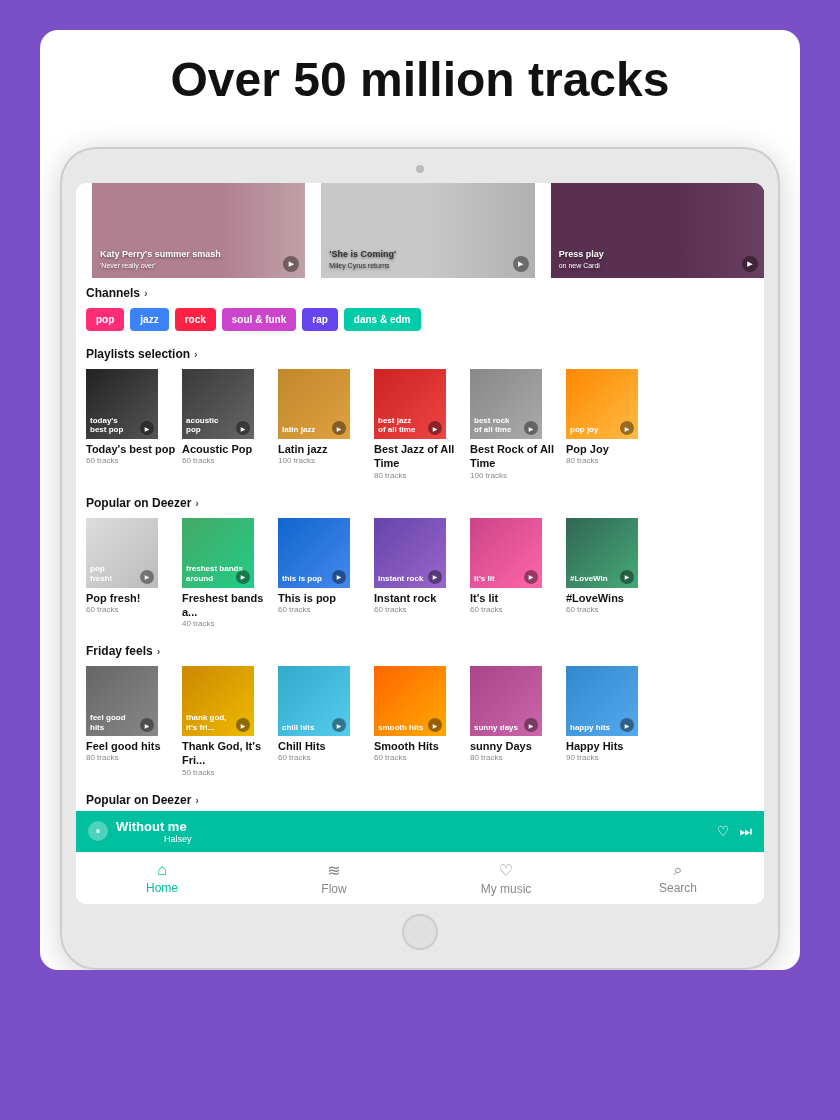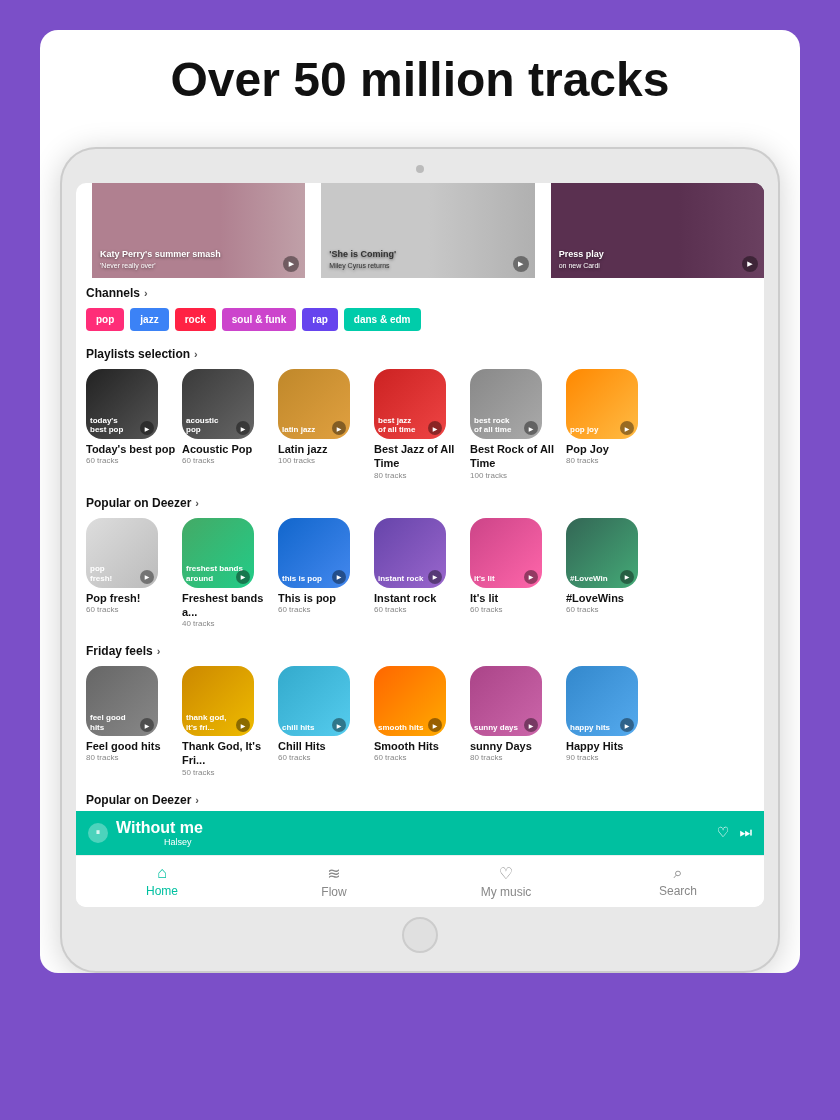--- a/index.html
+++ b/index.html
@@ -127,21 +127,21 @@
       padding: 4px 10px 8px;
       overflow: hidden;
     }
     .playlist-item {
       flex: 0 0 auto;
       width: 90px;
     }
     .playlist-thumb {
       width: 72px;
       height: 70px;
-      border-radius: 16px;
+      border-radius: 0;
       position: relative;
       overflow: hidden;
       margin-bottom: 3px;
     }
     .playlist-label {
       color: white;
       font-size: 8px;
       font-weight: 700;
       position: absolute;
       bottom: 4px;
@@ -208,21 +208,21 @@
       align-items: center;
       justify-content: center;
       color: white;
       font-size: 9px;
       flex-shrink: 0;
     }
     .np-info {
       flex: 1;
       color: white;
     }
-    .np-title { font-size: 16px; font-weight: 700; }
+    .np-title { font-size: 13px; font-weight: 700; }
     .np-artist { font-size: 9px; padding-left: 48px; }
     .np-controls {
       display: flex;
       gap: 10px;
       color: white;
       font-size: 14px;
     }
     
     .bottom-nav {
       display: flex;

